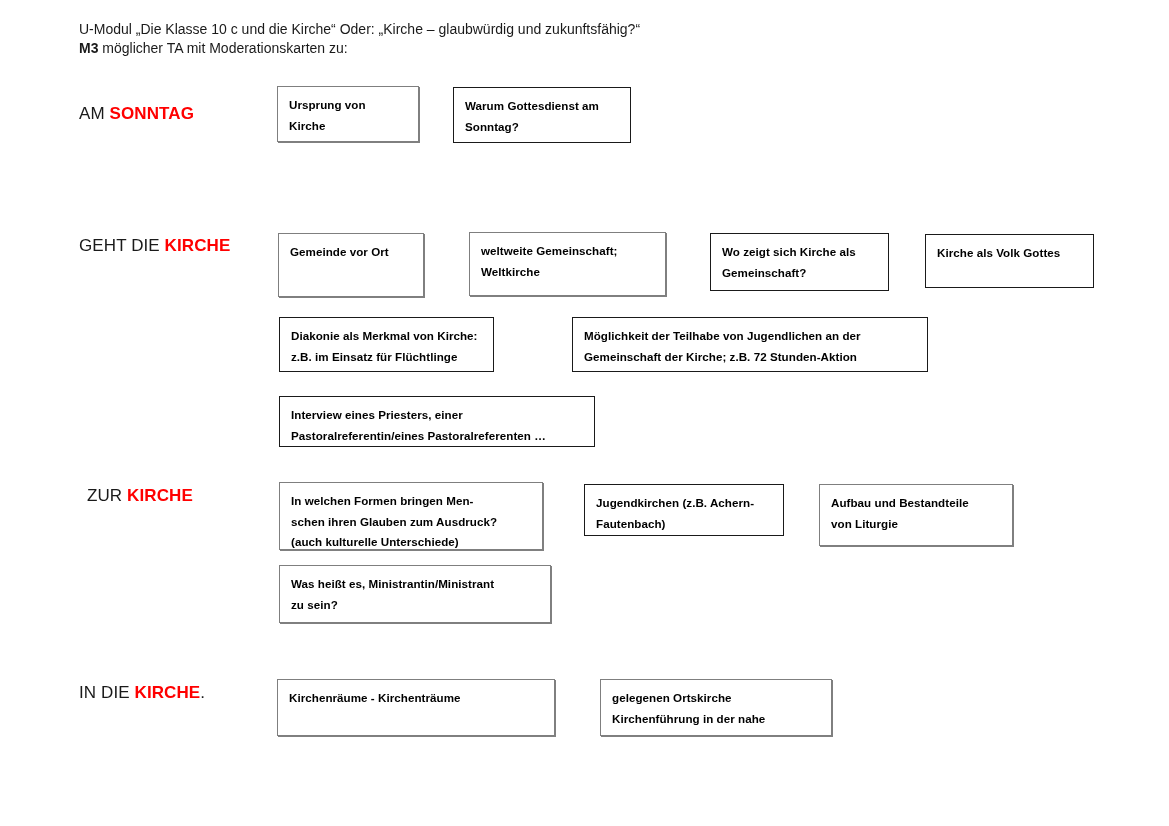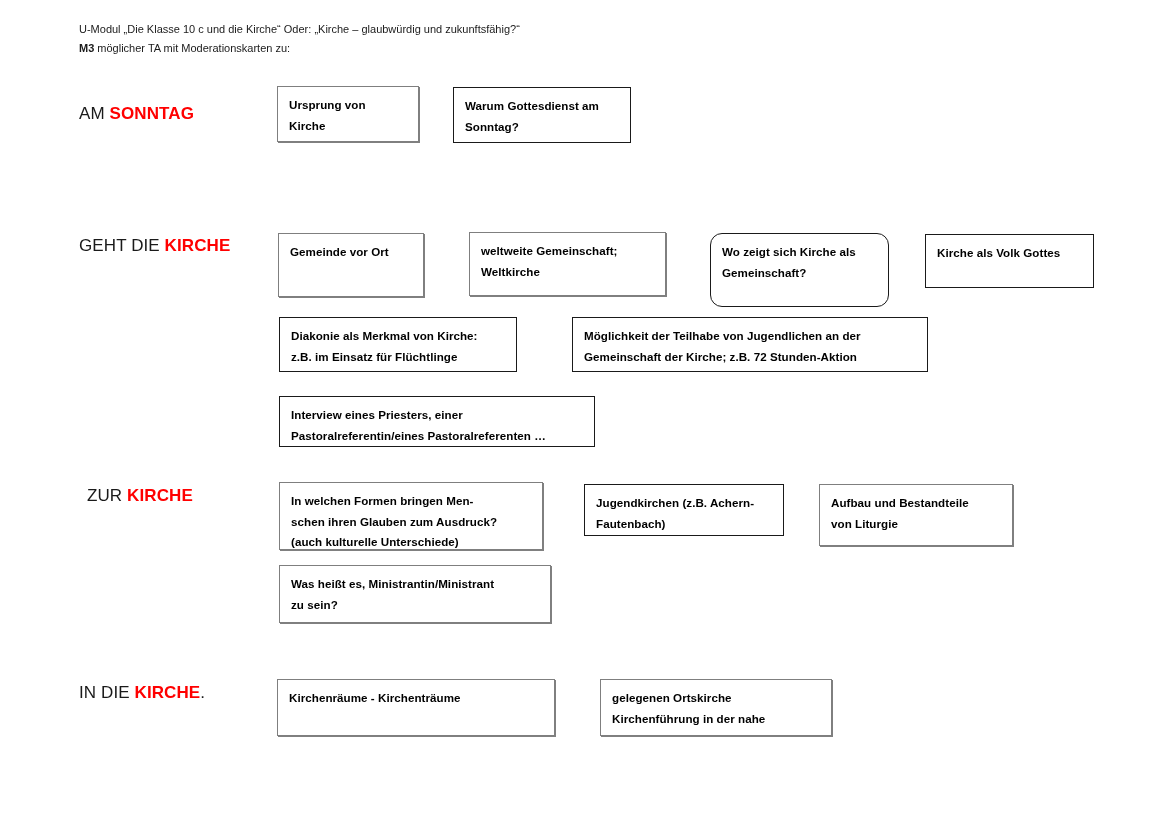--- a/index.html
+++ b/index.html
@@ -18,21 +18,21 @@
     background: #ffffff;
     overflow: hidden;
   }
   .header {
     position: absolute;
     left: 79px;
     top: 20px;
     width: 900px;
   }
   .header-line {
-    font-size: 11px;
+    font-size: 14px;
     line-height: 19px;
     color: #1a1a1a;
     white-space: nowrap;
   }
   .header-line .strong {
     font-weight: bold;
   }
 
   
   .section-label {
@@ -108,34 +108,34 @@
     </div>
   </div>
 
   <div class="card" style="left:469px; top:232px; width:197px; height:64px;">
     <div class="card-text">
       <span class="ln">weltweite Gemeinschaft;</span>
       <span class="ln">Weltkirche</span>
     </div>
   </div>
 
-  <div class="card dark" style="left:710px; top:233px; width:179px; height:74px;border-radius:12px;">
+  <div class="card dark" style="left:710px; top:233px; width:179px; height:58px;">
     <div class="card-text">
       <span class="ln">Wo zeigt sich Kirche als</span>
       <span class="ln">Gemeinschaft?</span>
     </div>
   </div>
 
   <div class="card dark" style="left:925px; top:234px; width:169px; height:54px;">
     <div class="card-text">
       <span class="ln">Kirche als Volk Gottes</span>
     </div>
   </div>
 
-  <div class="card dark" style="left:279px; top:317px; width:238px; height:55px;">
+  <div class="card dark" style="left:279px; top:317px; width:215px; height:55px;">
     <div class="card-text">
       <span class="ln">Diakonie als Merkmal von Kirche:</span>
       <span class="ln">z.B. im Einsatz für Flüchtlinge</span>
     </div>
   </div>
 
   <div class="card dark" style="left:572px; top:317px; width:356px; height:55px;">
     <div class="card-text">
       <span class="ln">Möglichkeit der Teilhabe von Jugendlichen an der</span>
       <span class="ln">Gemeinschaft der Kirche; z.B. 72 Stunden-Aktion</span>

